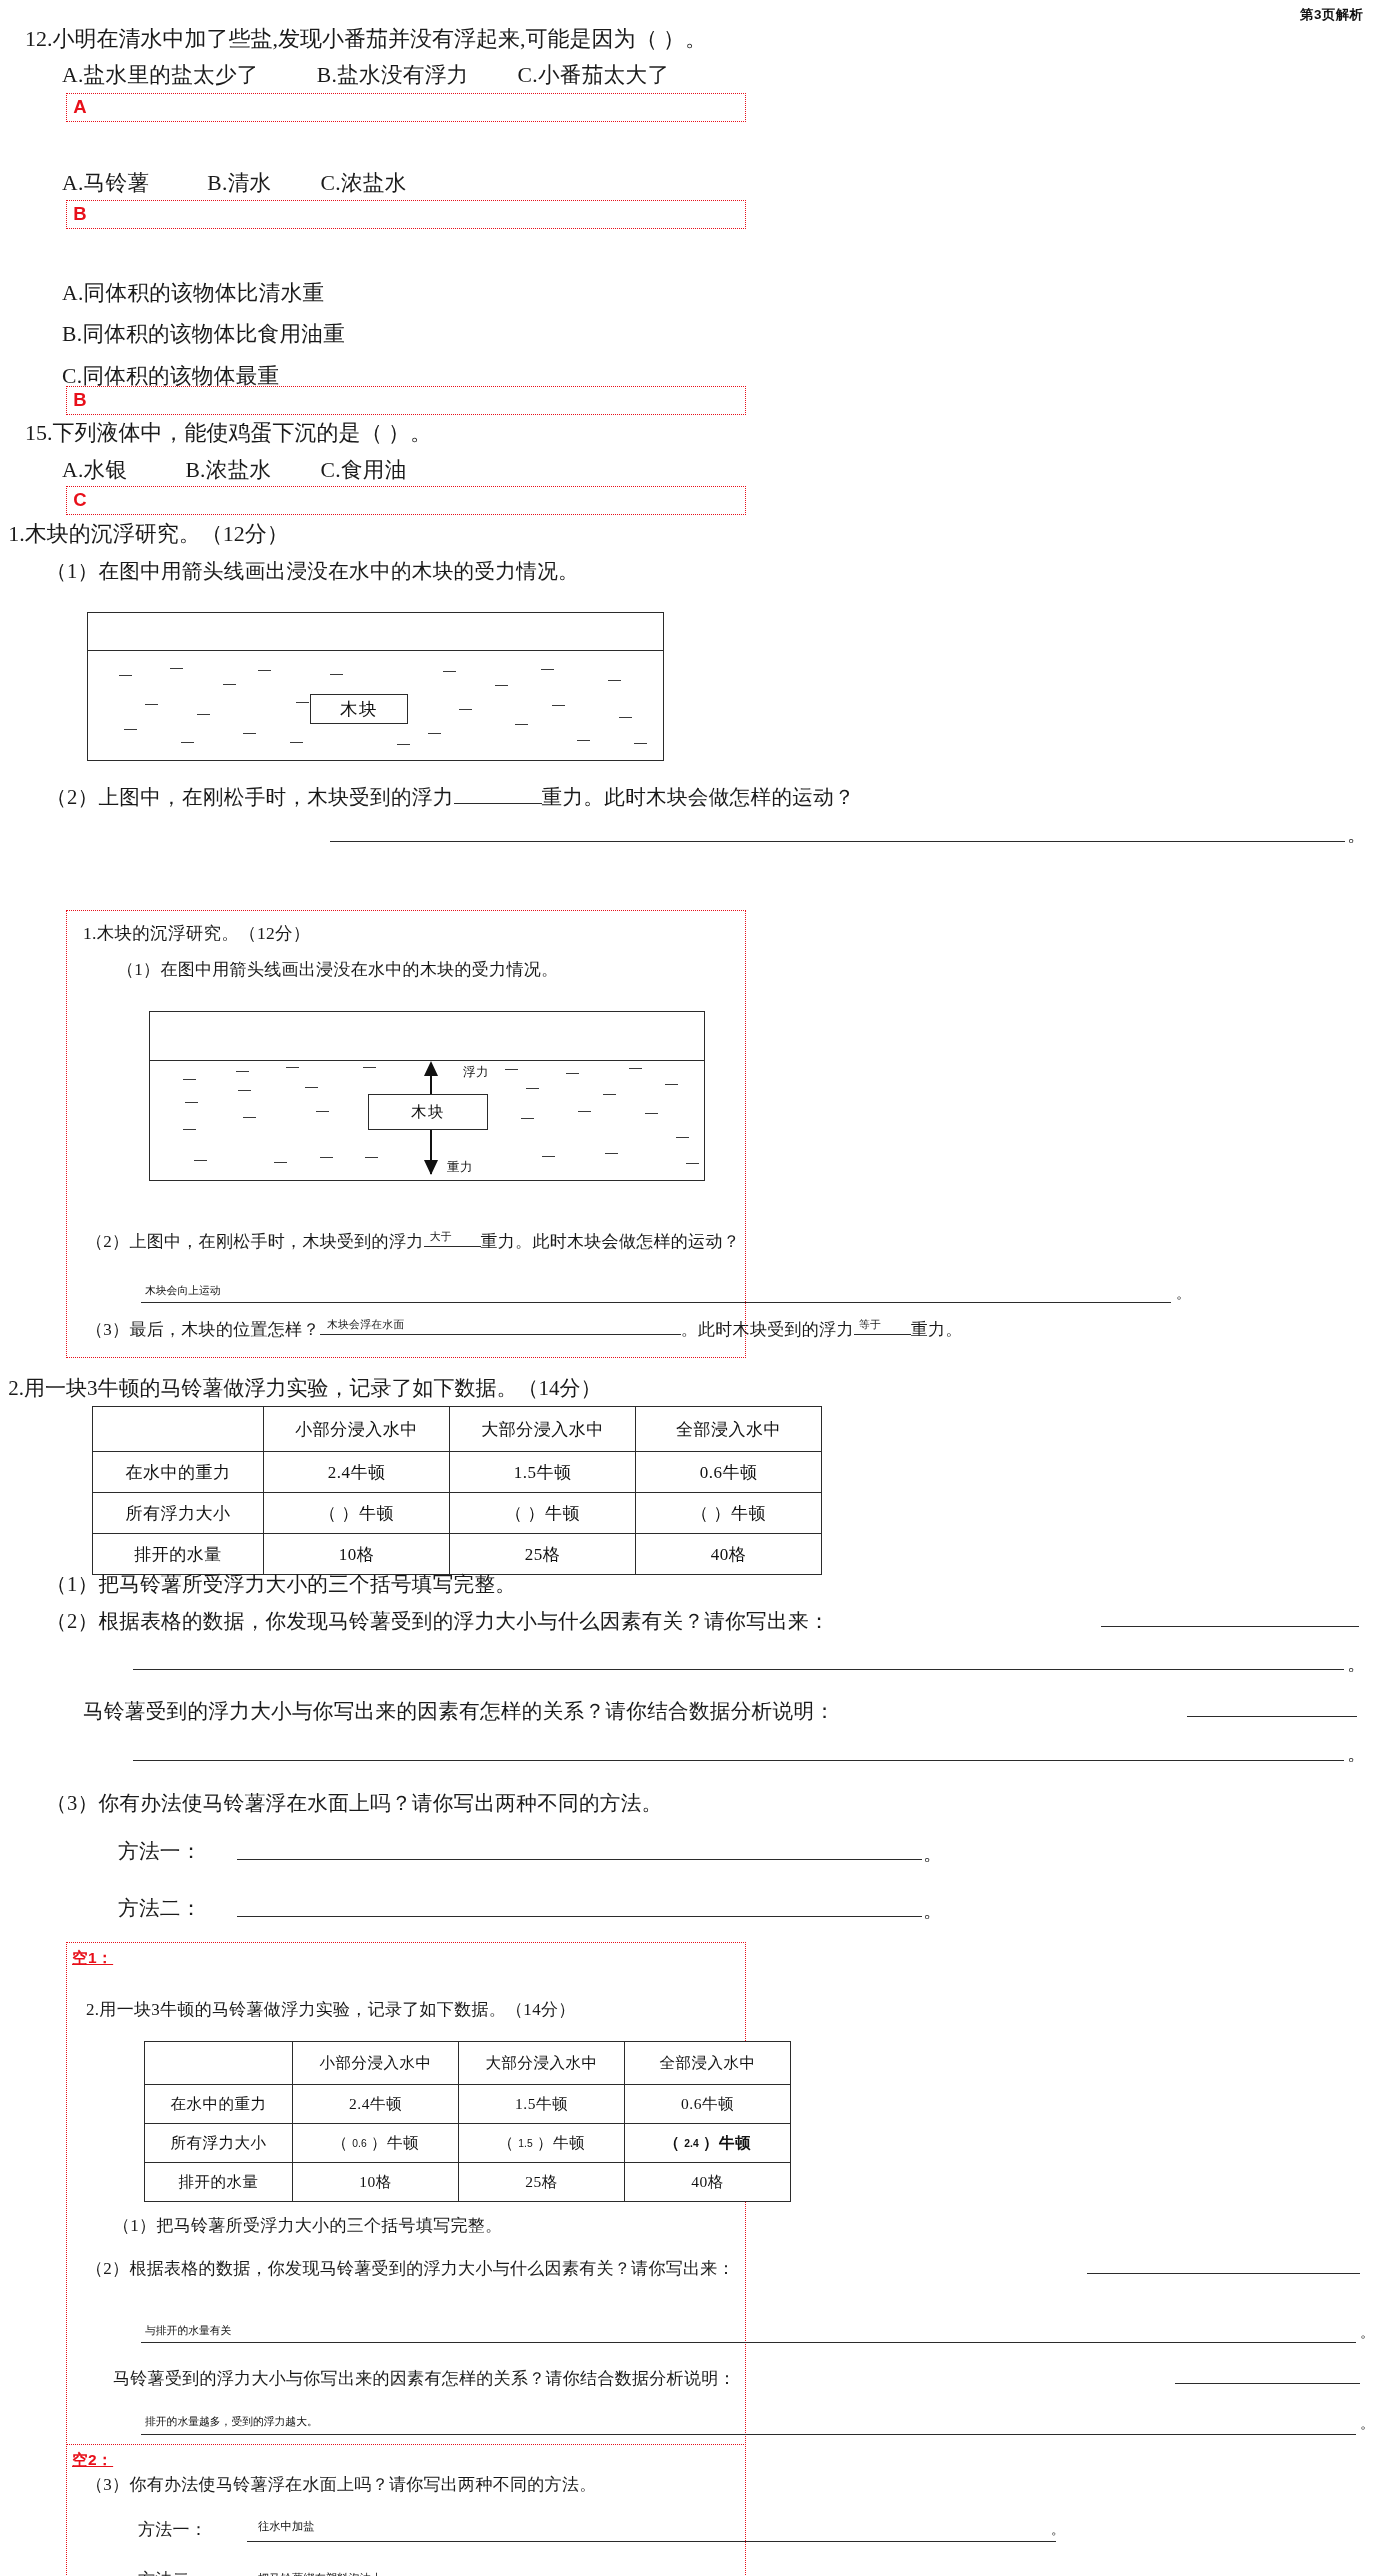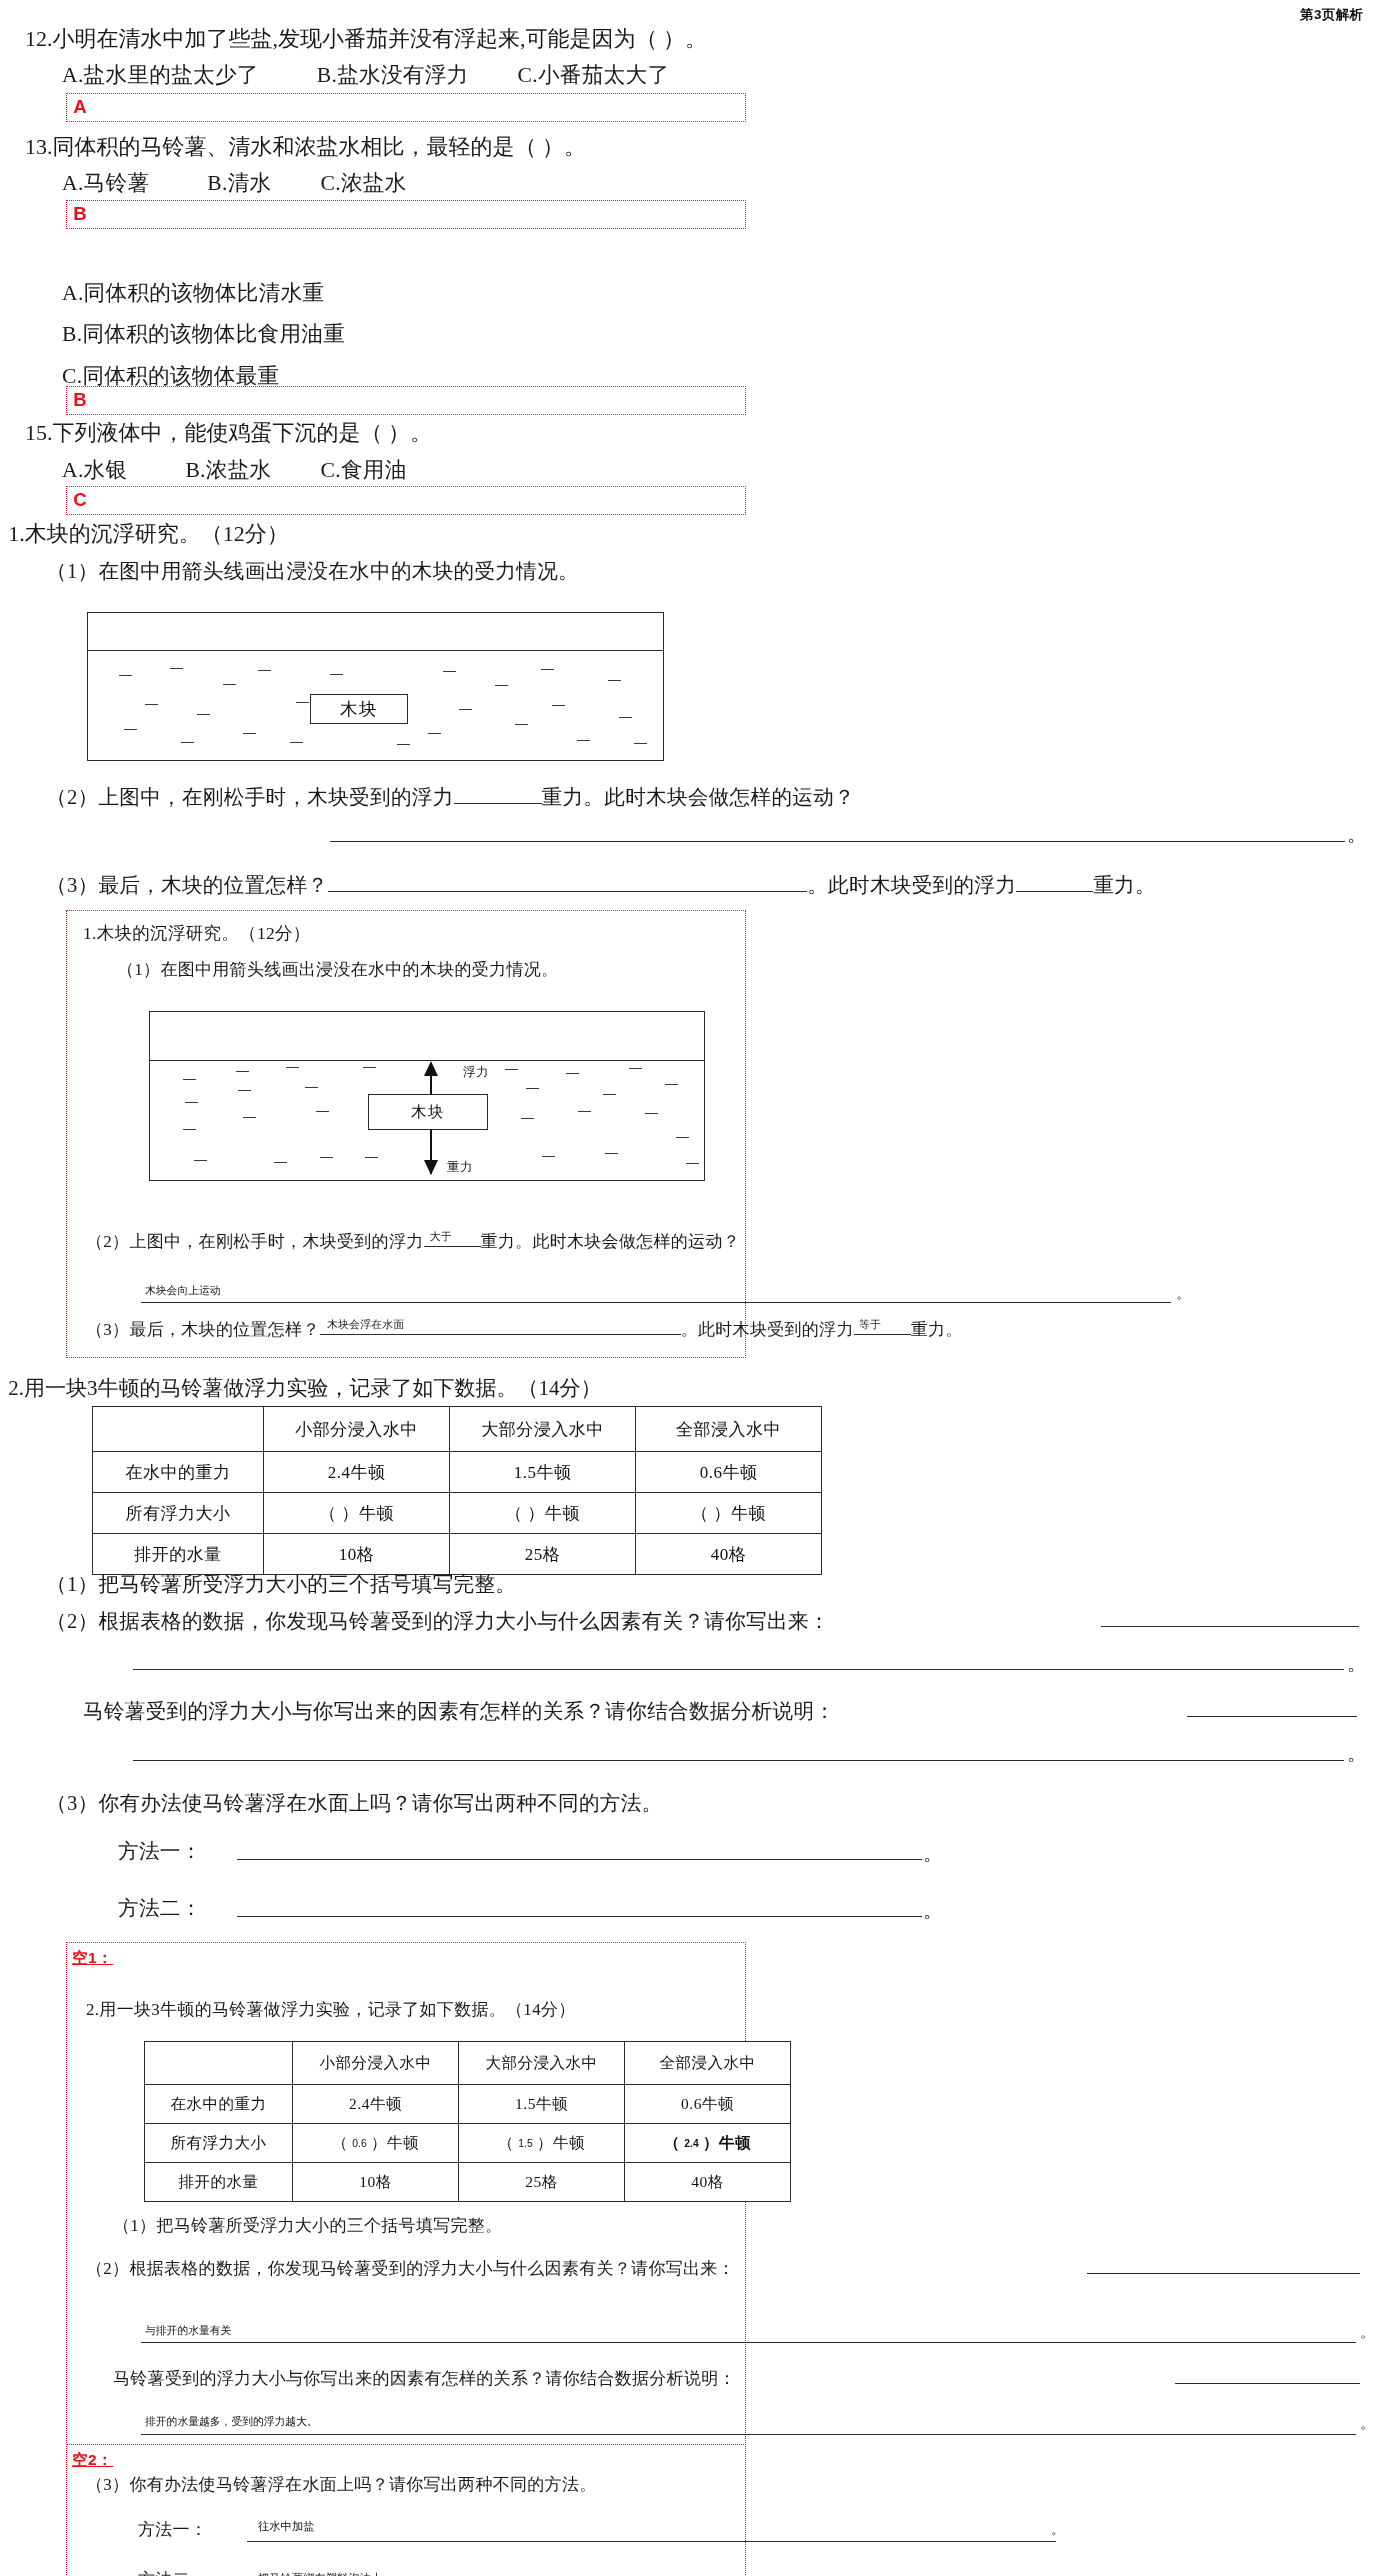--- a/index.html
+++ b/index.html
@@ -187,21 +187,20 @@
   <div class="page-header">第3页解析</div>
 
   <div class="abs q-stem" style="left:25px; top:24px;">12.小明在清水中加了些盐,发现小番茄并没有浮起来,可能是因为（     ）。</div>
   <div class="abs opt-row" style="left:62px; top:60px;">
     <span>A.盐水里的盐太少了</span><span class="opt-gap-a"></span><span>B.盐水没有浮力</span><span class="opt-gap-b"></span><span>C.小番茄太大了</span>
   </div>
   <div class="abs ans-strip" style="left:66px; top:93px; width:680px; height:29px;">
     <span class="ans-letter">A</span>
   </div>
 
-  <div class="abs q-stem" style="left:25px; top:132px;">13.同体积的马铃薯、清水和浓盐水相比，最轻的是（     ）。</div>
   <div class="abs opt-row" style="left:62px; top:168px;">
     <span>A.马铃薯</span><span class="opt-gap-a"></span><span>B.清水</span><span class="opt-gap-b"></span><span>C.浓盐水</span>
   </div>
   <div class="abs ans-strip" style="left:66px; top:200px; width:680px; height:29px;">
     <span class="ans-letter">B</span>
   </div>
 
   <div class="abs opt-row" style="left:62px; top:278px;">A.同体积的该物体比清水重</div>
   <div class="abs opt-row" style="left:62px; top:319px;">B.同体积的该物体比食用油重</div>
   <div class="abs opt-row" style="left:62px; top:361px;">C.同体积的该物体最重</div>
@@ -249,23 +248,20 @@
     <div class="dash" style="left:546px; top:130px;"></div>
     <div class="block-box" style="left:222px; top:81px; width:98px; height:30px;">木块</div>
   </div>
 
   <div class="abs q-line" style="left:46px; top:784px; font-size:20.6px;">
     <span>（2）上图中，在刚松手时，木块受到的浮力</span><span class="abs" style="position:relative; display:inline-block; width:88px; border-bottom:1.5px solid #2b2b2b; height:17.5px;"></span><span>重力。此时木块会做怎样的运动？</span>
   </div>
   <div class="rule" style="left:330px; top:841px; width:1015px;"></div>
   <div class="period" style="left:1347px; top:821px;">。</div>
 
-  <div class="abs q-line" style="left:46px; top:872px; font-size:20.6px;">
-    <span>（3）最后，木块的位置怎样？</span><span style="display:inline-block; width:479px; border-bottom:1.5px solid #2b2b2b; height:17.5px;"></span><span>。此时木块受到的浮力</span><span style="display:inline-block; width:77px; border-bottom:1.5px solid #2b2b2b; height:17.5px;"></span><span>重力。</span>
-  </div>
 
   <div class="explain-box" style="left:66px; top:910px; width:680px; height:448px;"></div>
 
   <div class="abs q-line" style="left:83px; top:922px; font-size:17.5px;">1.木块的沉浮研究。（12分）</div>
   <div class="abs q-line" style="left:117px; top:959px; font-size:17px;">（1）在图中用箭头线画出浸没在水中的木块的受力情况。</div>
 
   <div class="tank" style="left:149px; top:1011px; width:556px; height:170px;">
     <div class="waterline" style="top:48px;"></div>
     <div class="dash" style="left:33px; top:67px;"></div>
     <div class="dash" style="left:86px; top:59px;"></div>

